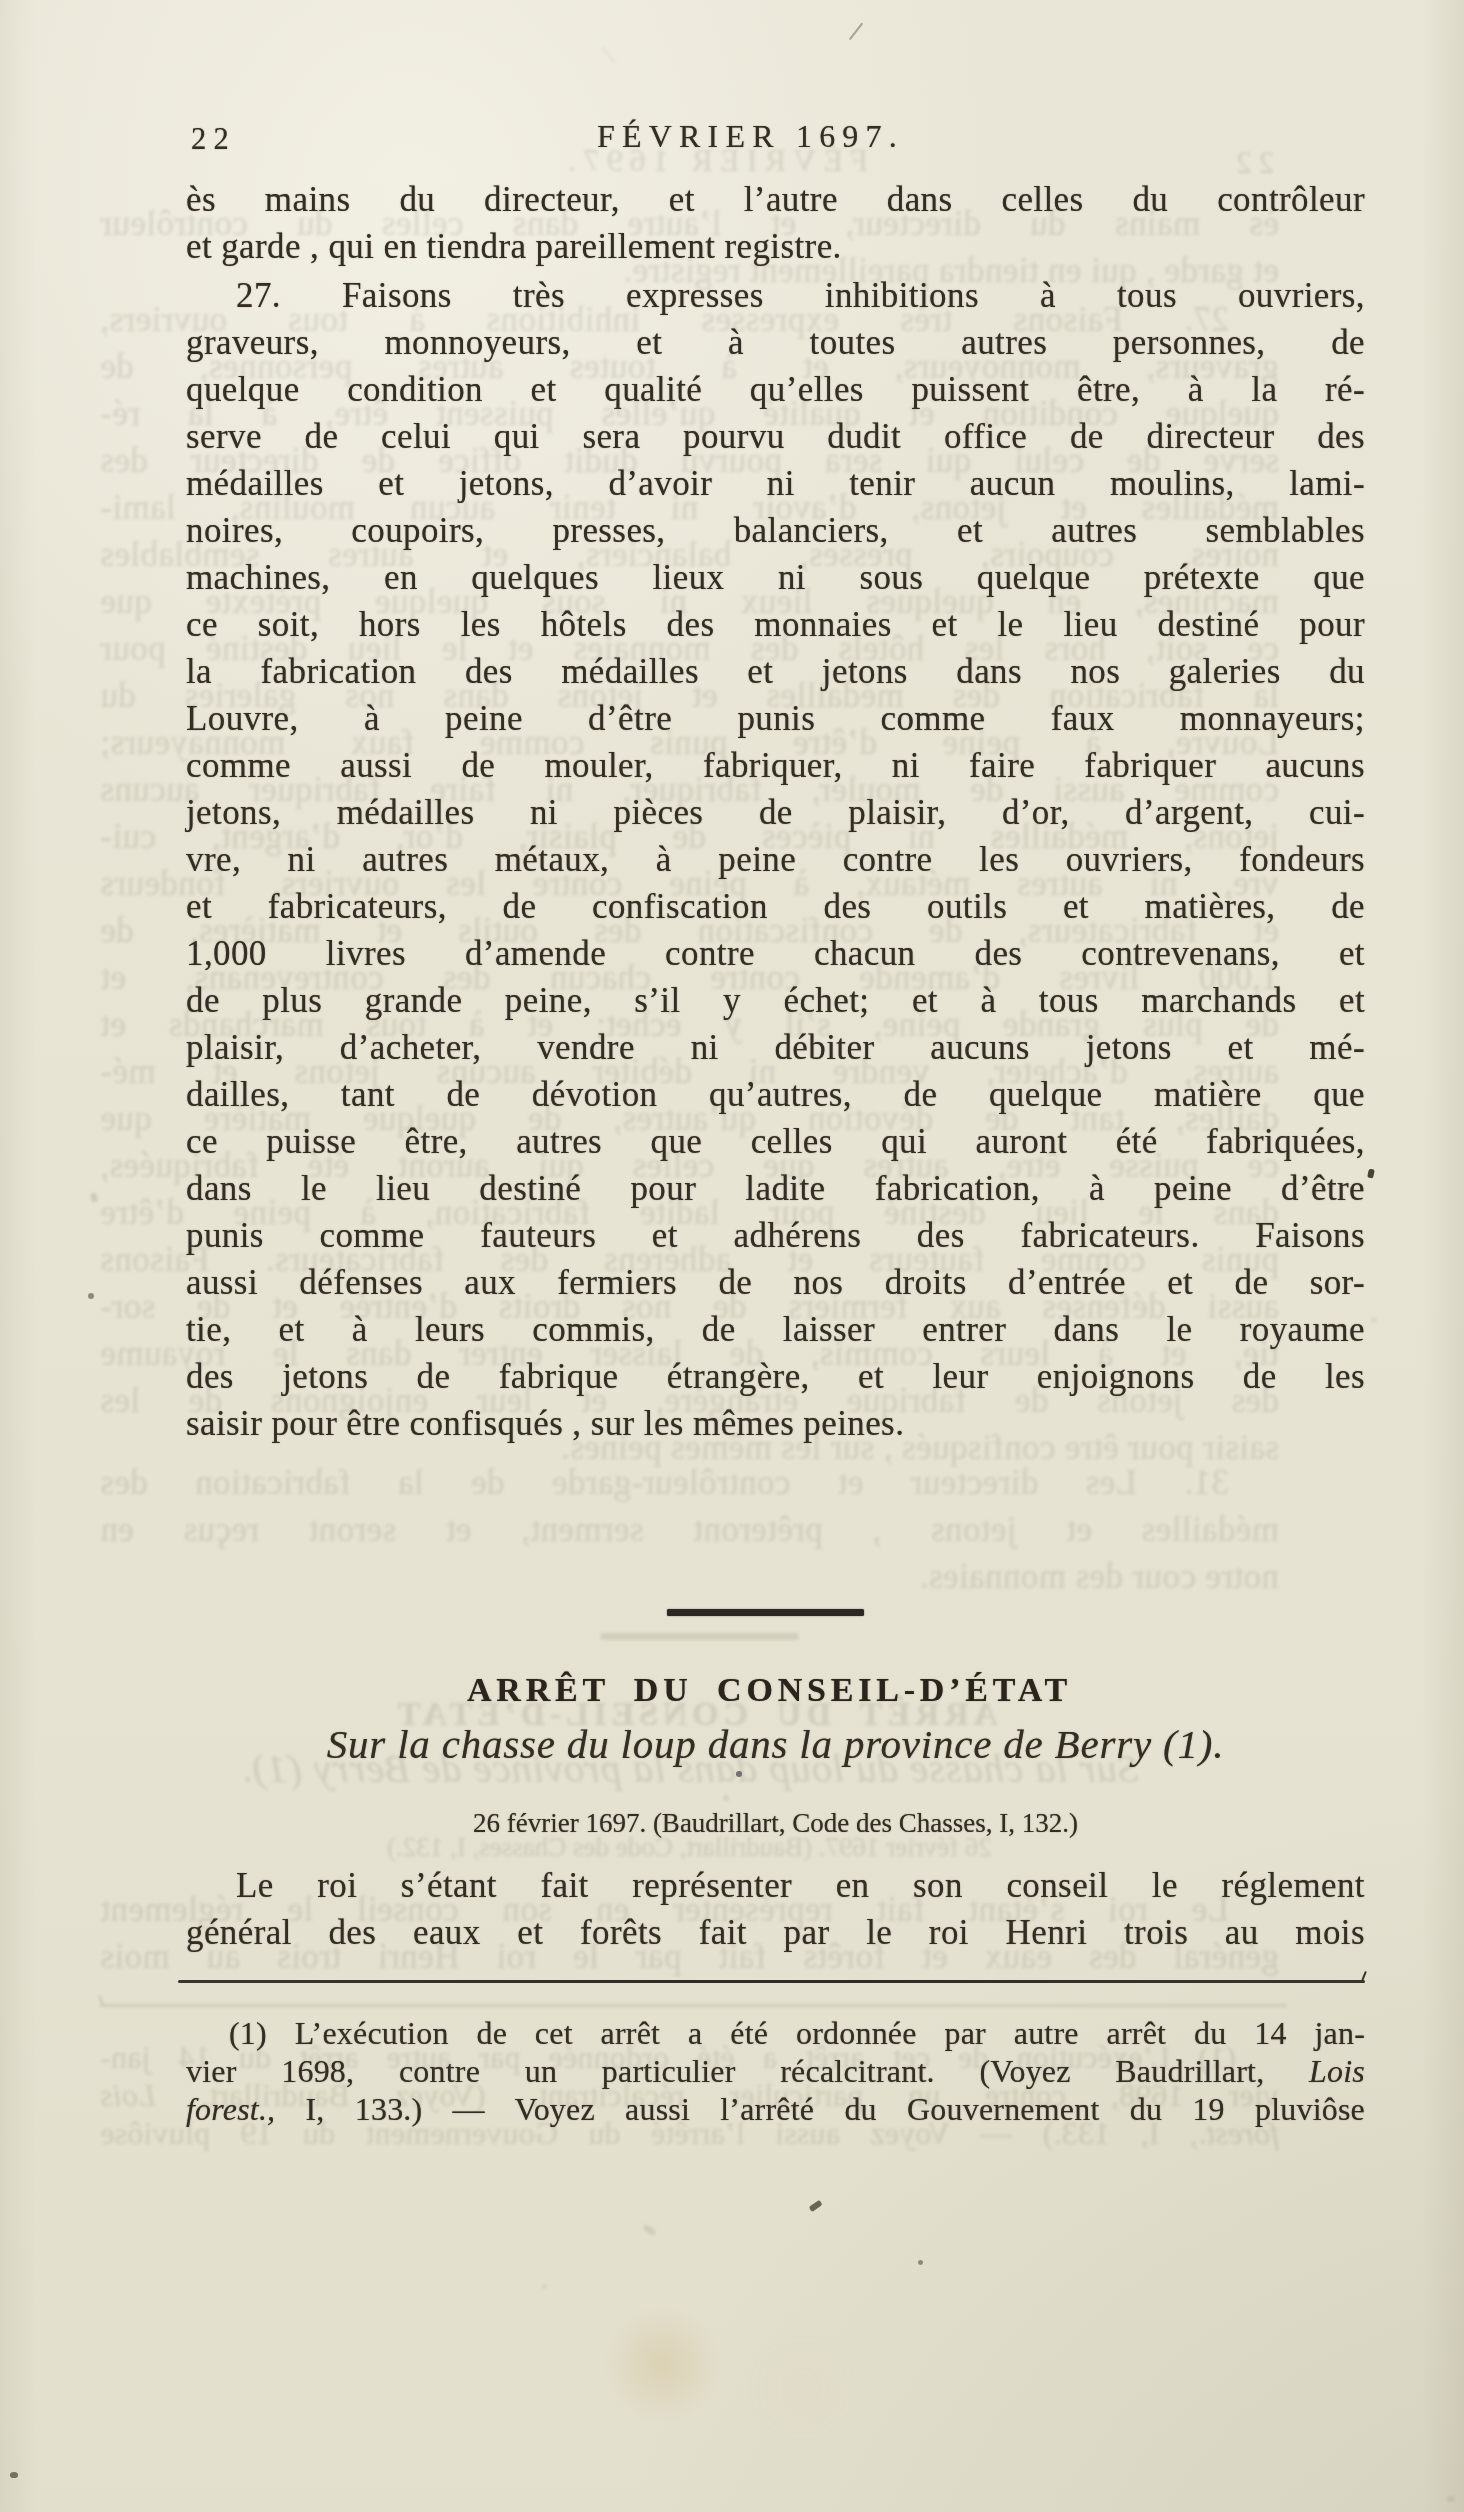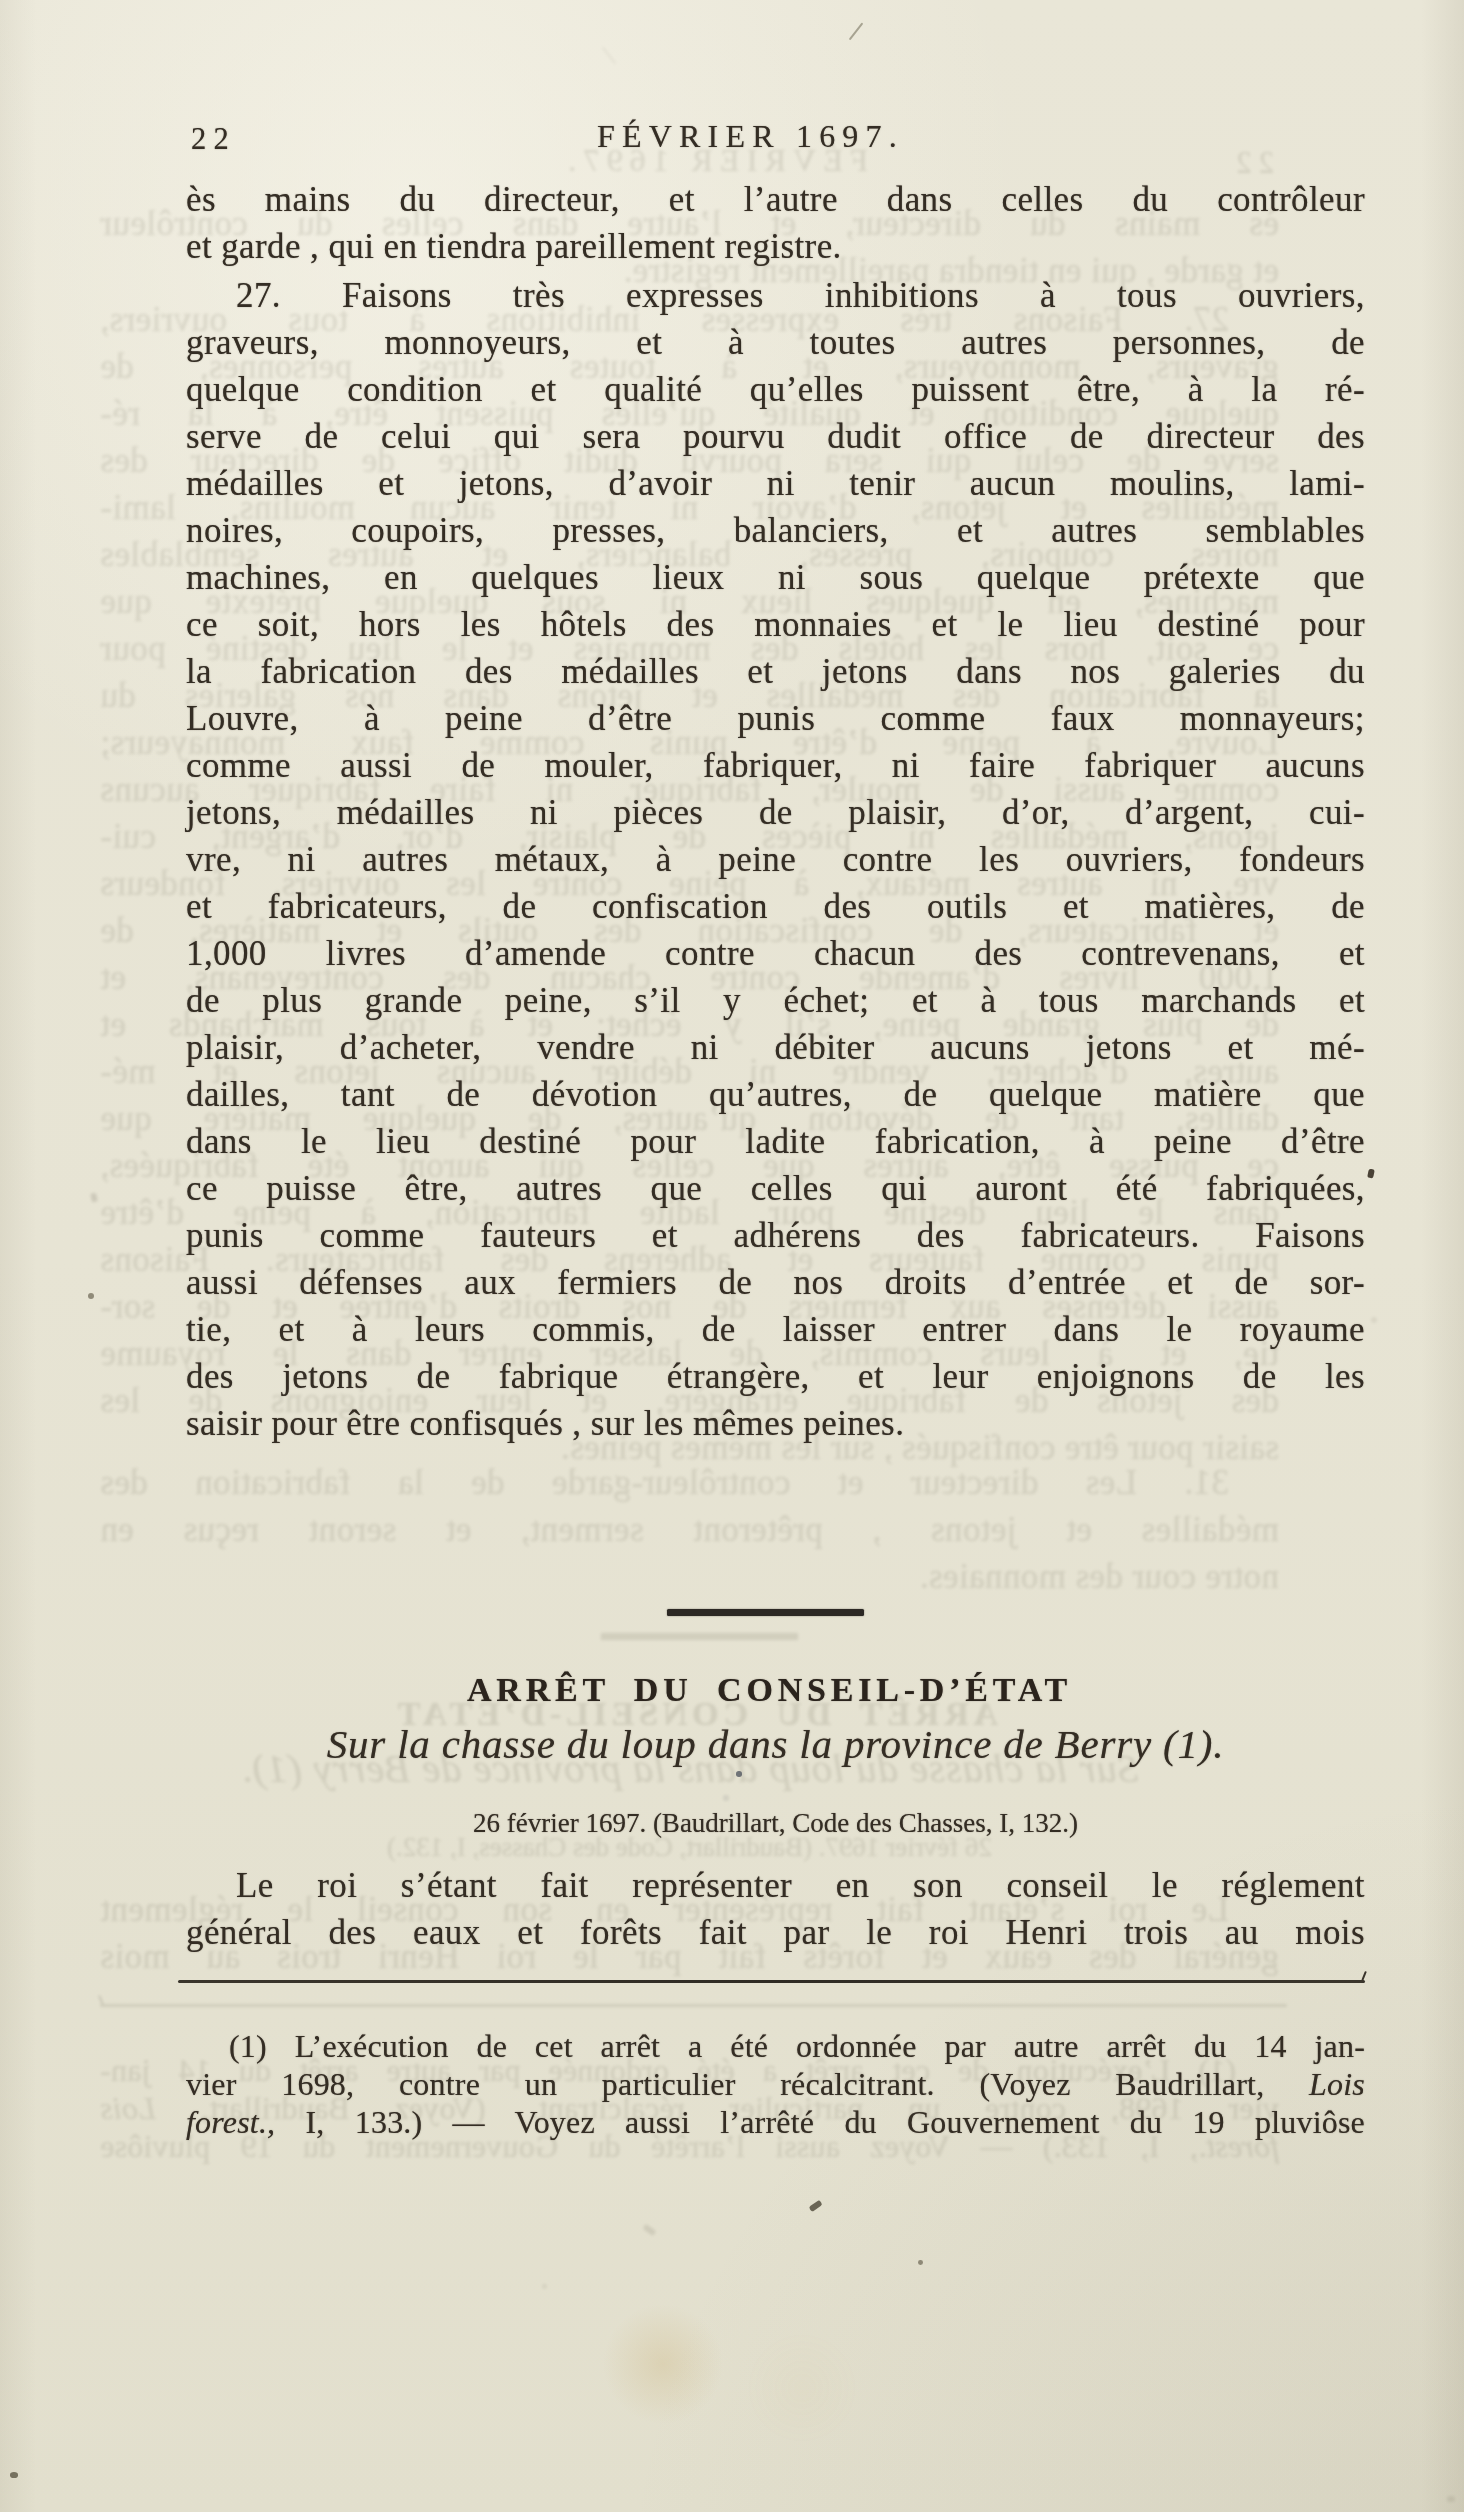--- a/index.html
+++ b/index.html
@@ -74,21 +74,21 @@
     position:absolute; left:178px; top:1980px; width:1187px; height:3.2px;
     background:linear-gradient(90deg, #3a352c, #2f2b24 50%, #3a352c);
     border-radius:1.6px;
   }
   .longrule::after {
     content:""; position:absolute; right:-0.8px; top:-8.8px;
     width:2.4px; height:10.4px; background:#3a352c;
     transform:rotate(22deg); border-radius:1.6px;
   }
 
-  .footnote { top:2014px;margin-top:13px; }
+  .footnote { top:2014px; }
   .footnote .line { font-size:32px; line-height:38px; letter-spacing:0.2px; }
   .footnote .line:first-child { text-indent:43px; }
   .it { font-style:italic; }
 
   .speck { position:absolute; pointer-events:none; }
 </style>
 </head>
 <body>
 
 <div class="page">
@@ -191,22 +191,22 @@
         <div class="line">la fabrication des médailles et jetons dans nos galeries du</div>
         <div class="line">Louvre, à peine d’être punis comme faux monnayeurs;</div>
         <div class="line">comme aussi de mouler, fabriquer, ni faire fabriquer aucuns</div>
         <div class="line">jetons, médailles ni pièces de plaisir, d’or, d’argent, cui-</div>
         <div class="line">vre, ni autres métaux, à peine contre les ouvriers, fondeurs</div>
         <div class="line">et fabricateurs, de confiscation des outils et matières, de</div>
         <div class="line">1,000 livres d’amende contre chacun des contrevenans, et</div>
         <div class="line">de plus grande peine, s’il y échet; et à tous marchands et</div>
         <div class="line">plaisir, d’acheter, vendre ni débiter aucuns jetons et mé-</div>
         <div class="line">dailles, tant de dévotion qu’autres, de quelque matière que</div>
+        <div class="line">ce puisse être, autres que celles qui auront été fabriquées,</div>
         <div class="line">dans le lieu destiné pour ladite fabrication, à peine d’être</div>
-        <div class="line">ce puisse être, autres que celles qui auront été fabriquées,</div>
         <div class="line">punis comme fauteurs et adhérens des fabricateurs. Faisons</div>
         <div class="line">aussi défenses aux fermiers de nos droits d’entrée et de sor-</div>
         <div class="line">tie, et à leurs commis, de laisser entrer dans le royaume</div>
         <div class="line">des jetons de fabrique étrangère, et leur enjoignons de les</div>
         <div class="line last">saisir pour être confisqués , sur les mêmes peines.</div>
       </div>
 
 
     <div class="shortrule"></div>
 

